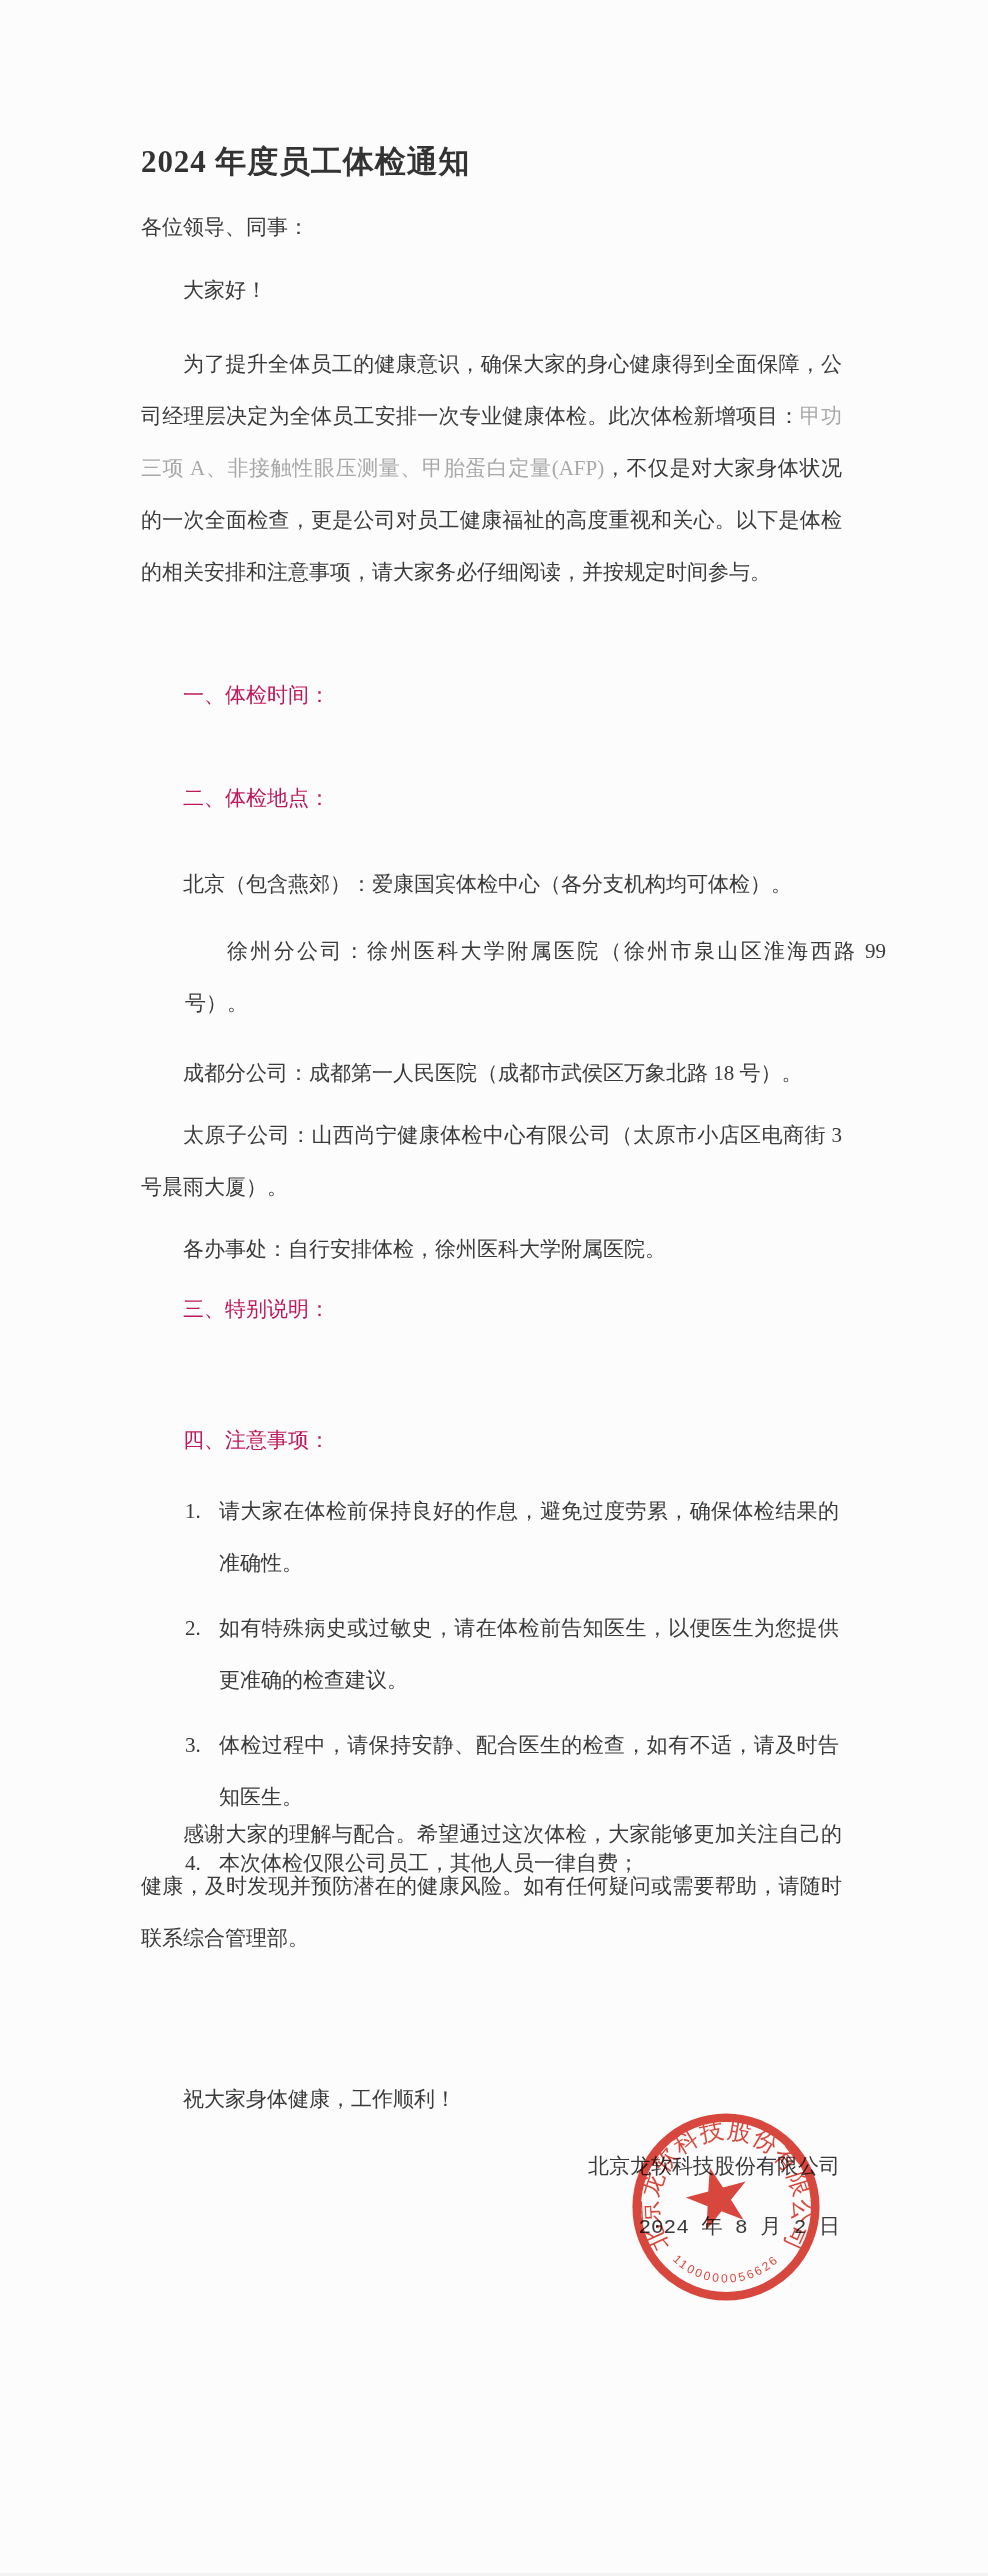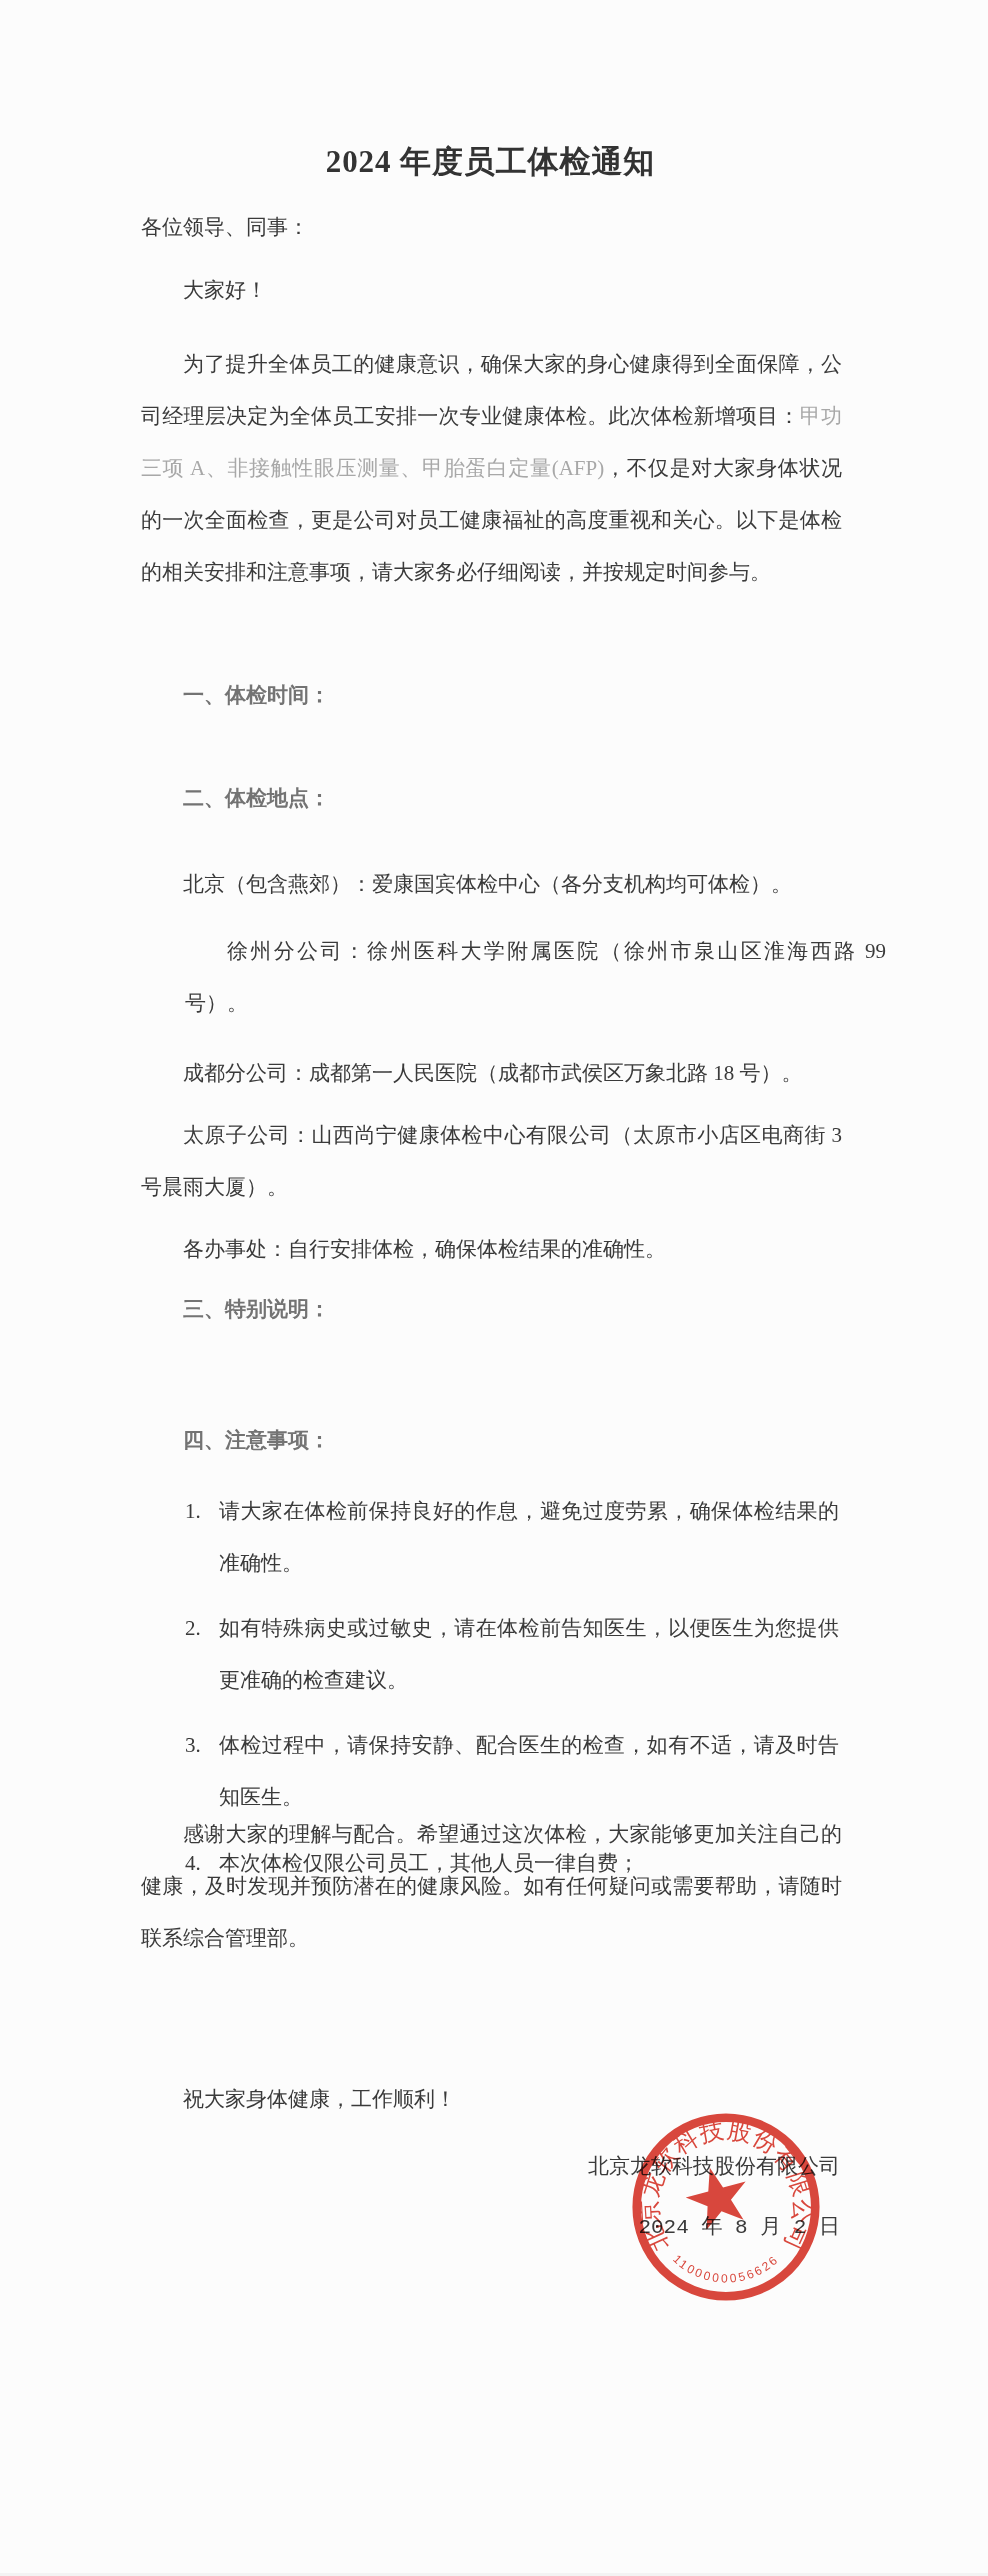--- a/index.html
+++ b/index.html
@@ -8,27 +8,27 @@
     background:#fcfcfc;
     overflow:hidden;
     position:relative;
     font-family:"Liberation Serif","DejaVu Serif",serif;
     color:#3a3a3a;
   }
   .page{position:absolute;inset:0;}
   .blk{position:absolute;margin:0;font-size:21px;line-height:52px;white-space:pre-wrap;}
   .title{
     left:141px;top:136px;width:699px;
-    font-size:31px;line-height:52px;text-align:center;
+    font-size:31px;line-height:52px;
     letter-spacing:0.9px;color:#333;
   }
   .left{left:141px;}
   .wide{width:701px;text-align:justify;}
   .indent{text-indent:2em;}
-  .bold{font-weight:700;color:#737373;}
+  .bold{font-weight:400;color:#be185d;}
   .gray{color:#a8a8a8;}
   .listitem{left:185px;width:654px;display:flex;align-items:flex-start;}
   .listitem .num{flex:0 0 34px;}
   .listitem .txt{flex:1;text-align:justify;}
   .rightline{left:141px;width:699px;text-align:right;}
   .sig{padding-right:12px;}
   .dateline{padding-right:34px;}
   .stamp{
     position:absolute;left:623px;top:2104px;width:206px;height:206px;
     mix-blend-mode:multiply;opacity:.93;
@@ -49,21 +49,21 @@
 
   <p class="blk left wide indent" style="top:338px;"><span>为了提升全体员工的健康意识，确保大家的身心健康得到全面保障，公司经理层决定为全体员工安排一次专业健康体检。此次体检新增项目：</span><span class="gray">甲功三项 A、非接触性眼压测量、甲胎蛋白定量(AFP)</span><span>，不仅是对大家身体状况的一次全面检查，更是公司对员工健康福祉的高度重视和关心。以下是体检的相关安排和注意事项，请大家务必仔细阅读，并按规定时间参与。</span></p>
 
   <p class="blk left indent bold" style="top:669px;">一、体检时间：</p>
 
   <p class="blk left indent bold" style="top:772px;">二、体检地点：</p>
   <p class="blk left wide indent" style="top:858px;">北京（包含燕郊）：爱康国宾体检中心（各分支机构均可体检）。</p>
   <p class="blk left wide indent" style="top:925px;margin-left:44px;">徐州分公司：徐州医科大学附属医院（徐州市泉山区淮海西路 99 号）。</p>
   <p class="blk left wide indent" style="top:1047px;">成都分公司：成都第一人民医院（成都市武侯区万象北路 18 号）。</p>
   <p class="blk left wide indent" style="top:1109px;">太原子公司：山西尚宁健康体检中心有限公司（太原市小店区电商街 3 号晨雨大厦）。</p>
-  <p class="blk left wide indent" style="top:1223px;">各办事处：自行安排体检，确保体检结果的准确性。</p>
+  <p class="blk left wide indent" style="top:1223px;">各办事处：自行安排体检，徐州医科大学附属医院。</p>
 
   <p class="blk left indent bold" style="top:1283px;">三、特别说明：</p>
 
   <p class="blk left indent bold" style="top:1414px;">四、注意事项：</p>
 
   <div class="blk listitem" style="top:1485px;">
     <span class="num">1.</span>
     <span class="txt">请大家在体检前保持良好的作息，避免过度劳累，确保体检结果的准确性。</span>
   </div>
   <div class="blk listitem" style="top:1602px;">

